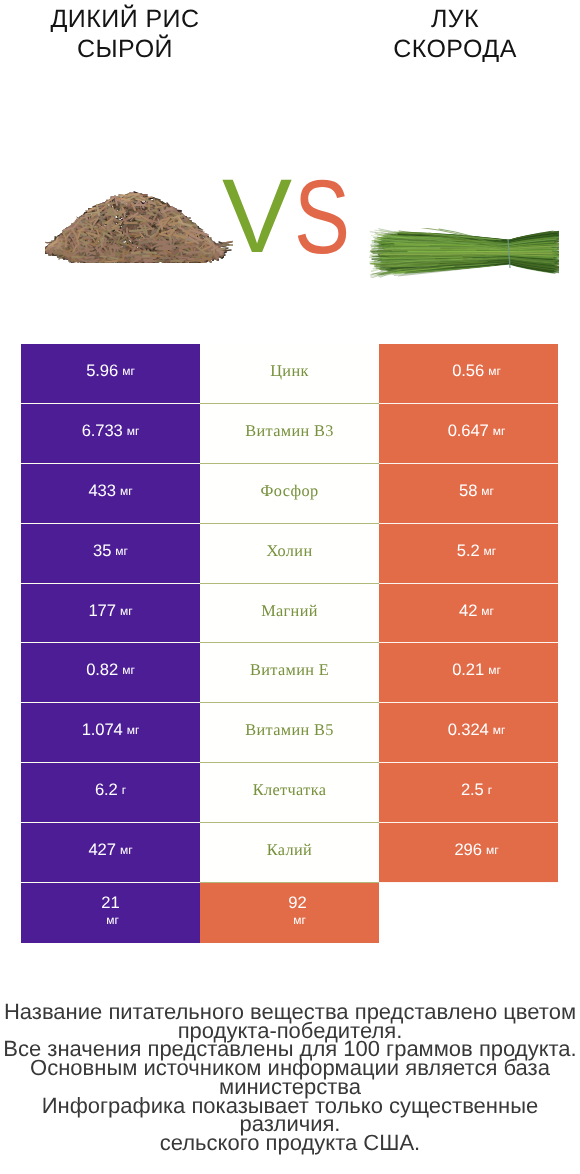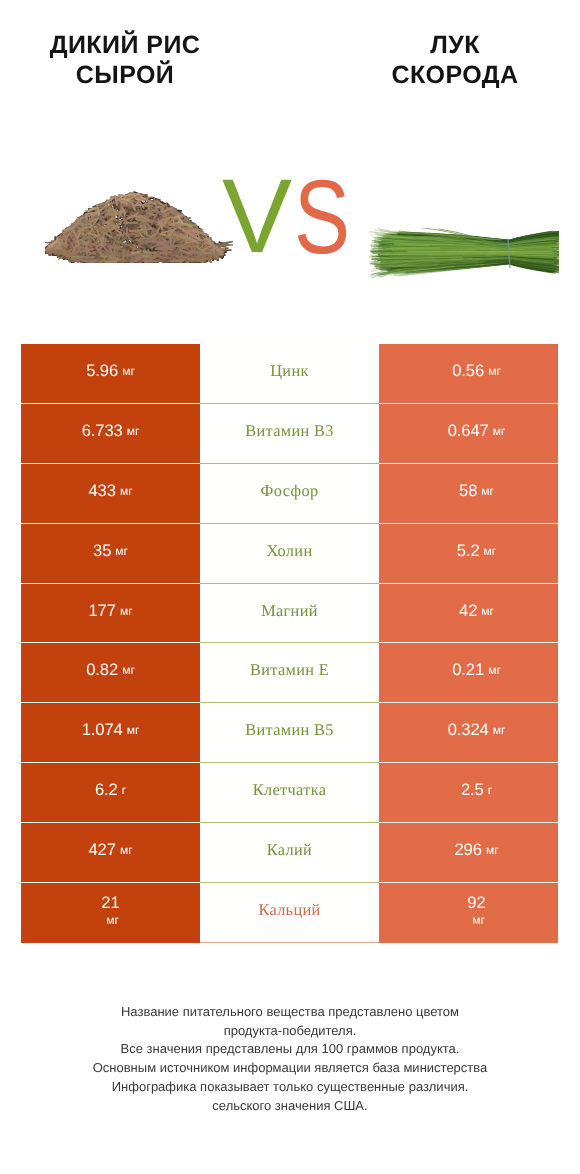--- a/index.html
+++ b/index.html
@@ -1,49 +1,49 @@
 <!DOCTYPE html>
 <html><head>
 <meta charset="utf-8">
 <style>
   html,body{margin:0;padding:0;background:#fff;}
   body{width:580px;height:1174px;font-family:"Liberation Sans",sans-serif;-webkit-font-smoothing:antialiased;text-rendering:geometricPrecision;}
   .page{position:relative;width:580px;height:1174px;overflow:hidden;background:#fff;}
 
   .titles{position:absolute;left:0;top:0;width:580px;}
-  .title{position:absolute;top:0;width:250px;text-align:center;color:#141414;font-size:25px;line-height:30px;padding-top:30px;letter-spacing:0.45px;font-weight:700;}
+  .title{position:absolute;top:0;width:250px;text-align:center;color:#141414;font-size:25px;line-height:30px;padding-top:4px;letter-spacing:0.45px;font-weight:400;}
   .title.lt{left:0px;}
   .title.rt{left:330px;}
   .title .l2{display:block;}
 
   .hero{position:absolute;left:0;top:160px;width:580px;height:120px;}
   .rice{position:absolute;left:45px;top:25px;width:188px;height:78px;}
   .rice svg,.chives svg{display:block;width:100%;height:100%;overflow:hidden;}
   .chives{position:absolute;left:369px;top:68px;width:190px;height:50px;}
   .vs{position:absolute;left:0;top:0;width:580px;height:120px;}
   .vs .v,.vs .s{position:absolute;line-height:100px;}
   .vs .v{left:222px;top:7px;font-size:105px;color:#7aa52e;}
   .vs .s{left:294px;top:8px;font-size:105px;color:#e2684a;display:inline-block;transform:scaleX(0.80);transform-origin:left top;}
 
   .table{position:absolute;left:21px;top:344px;width:537px;}
   .row{display:flex;height:59.9px;}
   .cell{width:179px;display:flex;align-items:center;justify-content:center;padding-bottom:5px;box-sizing:border-box;}
-  .cell.left{background:#c2410c;color:#fff;border-bottom:1px solid #fdfdf0;}
+  .cell.left{background:#4c1d95;color:#fff;border-bottom:1px solid #fdfdf0;}
   .cell.right{background:#e26b48;color:#fff;border-bottom:1px solid #fdf4ef;padding-left:16px;}
   .cell.mid{background:#fffffd;border-bottom:1px solid #b2b97a;}
   .row:last-child .cell.left{border-bottom:none;flex-direction:column;}
   .row:last-child .cell.right{border-bottom:none;flex-direction:column;}
   .row:last-child .cell.mid{border-bottom:1px solid #d9ab95;}
   .num{font-size:16.6px;letter-spacing:-0.1px;}
   .unit{font-size:12px;margin-left:4px;}
   .lbl{font-size:16.3px;letter-spacing:0.35px;font-family:Liberation Serif, serif;}
   .win-left{color:#77913d;}
   .win-right{color:#ce6d4e;}
 
-  .footer{position:absolute;left:0;top:1003px;width:580px;text-align:center;color:#383838;font-size:13px;line-height:18.7px;}
+  .footer{position:absolute;left:0;top:1003px;width:580px;text-align:center;color:#383838;font-size:22px;line-height:18.7px;}
 </style>
 </head>
 <body>
 
 <div class="page">
 
   <div class="titles">
     <div class="title lt">
       <span>ДИКИЙ РИС</span>
       <span class="l2">СЫРОЙ</span>
@@ -335,32 +335,29 @@
     <div class="cell right">
           <span class="num">296</span>
           <span class="unit">мг</span>
         </div>
   </div>
   <div class="row">
     <div class="cell left">
           <span class="num">21</span>
           <span class="unit">мг</span>
         </div>
-    <div class="cell mid">
-          <span class="lbl win-right">Кальций</span>
-        </div>
     <div class="cell right">
           <span class="num">92</span>
           <span class="unit">мг</span>
         </div>
   </div>
   </div>
 
   <div class="footer">
     <div class="fline">Название питательного вещества представлено цветом</div>
     <div class="fline">продукта-победителя.</div>
     <div class="fline">Все значения представлены для 100 граммов продукта.</div>
     <div class="fline">Основным источником информации является база министерства</div>
     <div class="fline">Инфографика показывает только существенные различия.</div>
-    <div class="fline">сельского значения США.</div>
+    <div class="fline">сельского продукта США.</div>
   </div>
 
 </div>
 
 </body></html>

